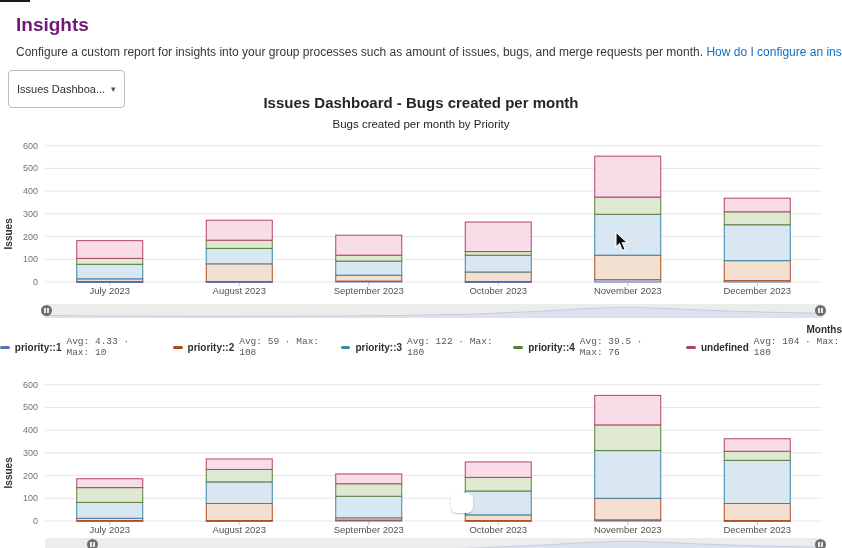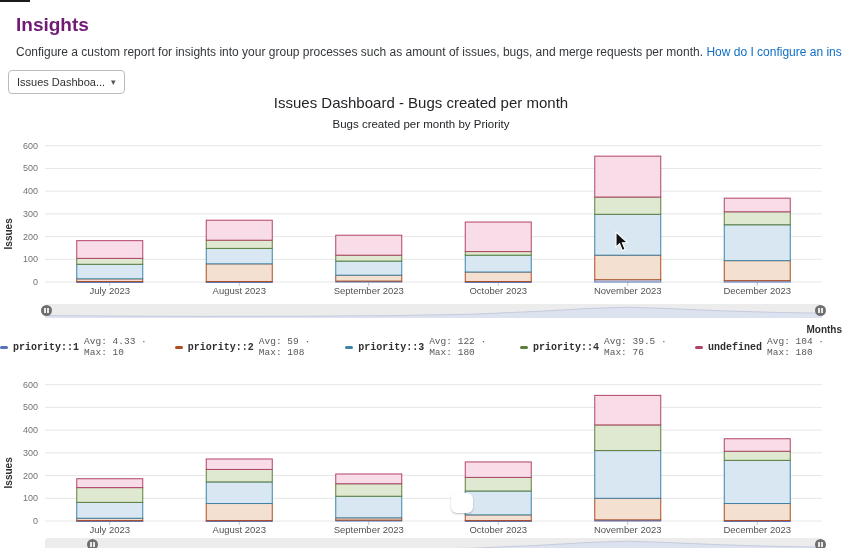--- a/index.html
+++ b/index.html
@@ -6,28 +6,28 @@
   html,body { width:842px; height:548px; overflow:hidden; background:#fff;
               font-family:"Liberation Sans", sans-serif; }
   #page { position:relative; width:842px; height:548px; background:#fff; }
 
   .top-sliver { position:absolute; left:0; top:0; width:30px; height:2px; background:#1a1a1a; }
 
   .page-title { position:absolute; left:16px; top:14px; font-size:19px; font-weight:bold; color:#701a75; }
   .page-desc  { position:absolute; left:16px; top:45px; font-size:12px; color:#35383b; white-space:nowrap; }
   .page-desc a { color:#0f6fc4; text-decoration:none; }
 
-  .dropdown { position:absolute; left:8px; top:70px; height:24px; min-width:104px;
+  .dropdown { position:absolute; left:8px; top:70px; height:38px; min-width:104px;
               border:1px solid #b9bcbf; border-radius:4px; background:#fff;
               display:flex; align-items:center; gap:6px; padding:0 8px;
               font-size:11px; color:#303030; cursor:pointer; }
   .dropdown .chev { font-size:9px; color:#555; }
 
   .main-title { position:absolute; left:0; top:94px; width:842px; text-align:center;
-                font-size:15px; font-weight:normal; color:#232629; }
+                font-size:15px; font-weight:bold; color:#232629; }
   .chart-subtitle { position:absolute; left:0; width:842px; text-align:center;
                     font-size:11.5px; font-weight:normal; color:#232629; }
   #subtitle1 { top:118px; }
   #subtitle2 { top:356px; }
 
   .chart-svg { position:absolute; left:0; width:842px; height:166px; }
   #chart1-svg { top:136px; }
   #chart2-svg { top:375px; }
 
   .dz-slider { position:absolute; left:45px; width:777px; height:14px;
@@ -40,21 +40,21 @@
   .dz-handle::before { content:""; position:absolute; left:3.2px; top:2.8px; width:1.4px; height:5.4px; background:#e8e8e8; }
   .dz-handle::after  { content:""; position:absolute; left:6.2px; top:2.8px; width:1.4px; height:5.4px; background:#e8e8e8; }
 
   .months-label { position:absolute; left:0; top:324px; width:842px; text-align:right;
                   font-size:10px; font-weight:bold; color:#303030; }
 
   .legend { position:absolute; left:0; top:336px; width:842px; display:flex;
             justify-content:center; align-items:center; gap:18px; }
   .legend-item { display:flex; align-items:center; gap:5px; cursor:pointer; }
   .legend-marker { width:12px; height:3px; border-radius:2px; }
-  .legend-name { font-size:10px; font-weight:bold; color:#303030;font-family:Liberation Mono, monospace; }
+  .legend-name { font-size:10px; font-weight:bold; color:#303030; }
   .legend-stats { font-size:9.5px; color:#57595c;font-family:Liberation Mono, monospace; }
 
   .white-blob { position:absolute; left:451px; top:493px; width:22px; height:20px;
                 background:#fff; border-radius:6px; box-shadow:0 1px 2px rgba(0,0,0,0.25); }
 
   #cursor { position:absolute; left:615px; top:231px; width:14px; height:21px; }
 </style>
 </head>
 <body>
 

